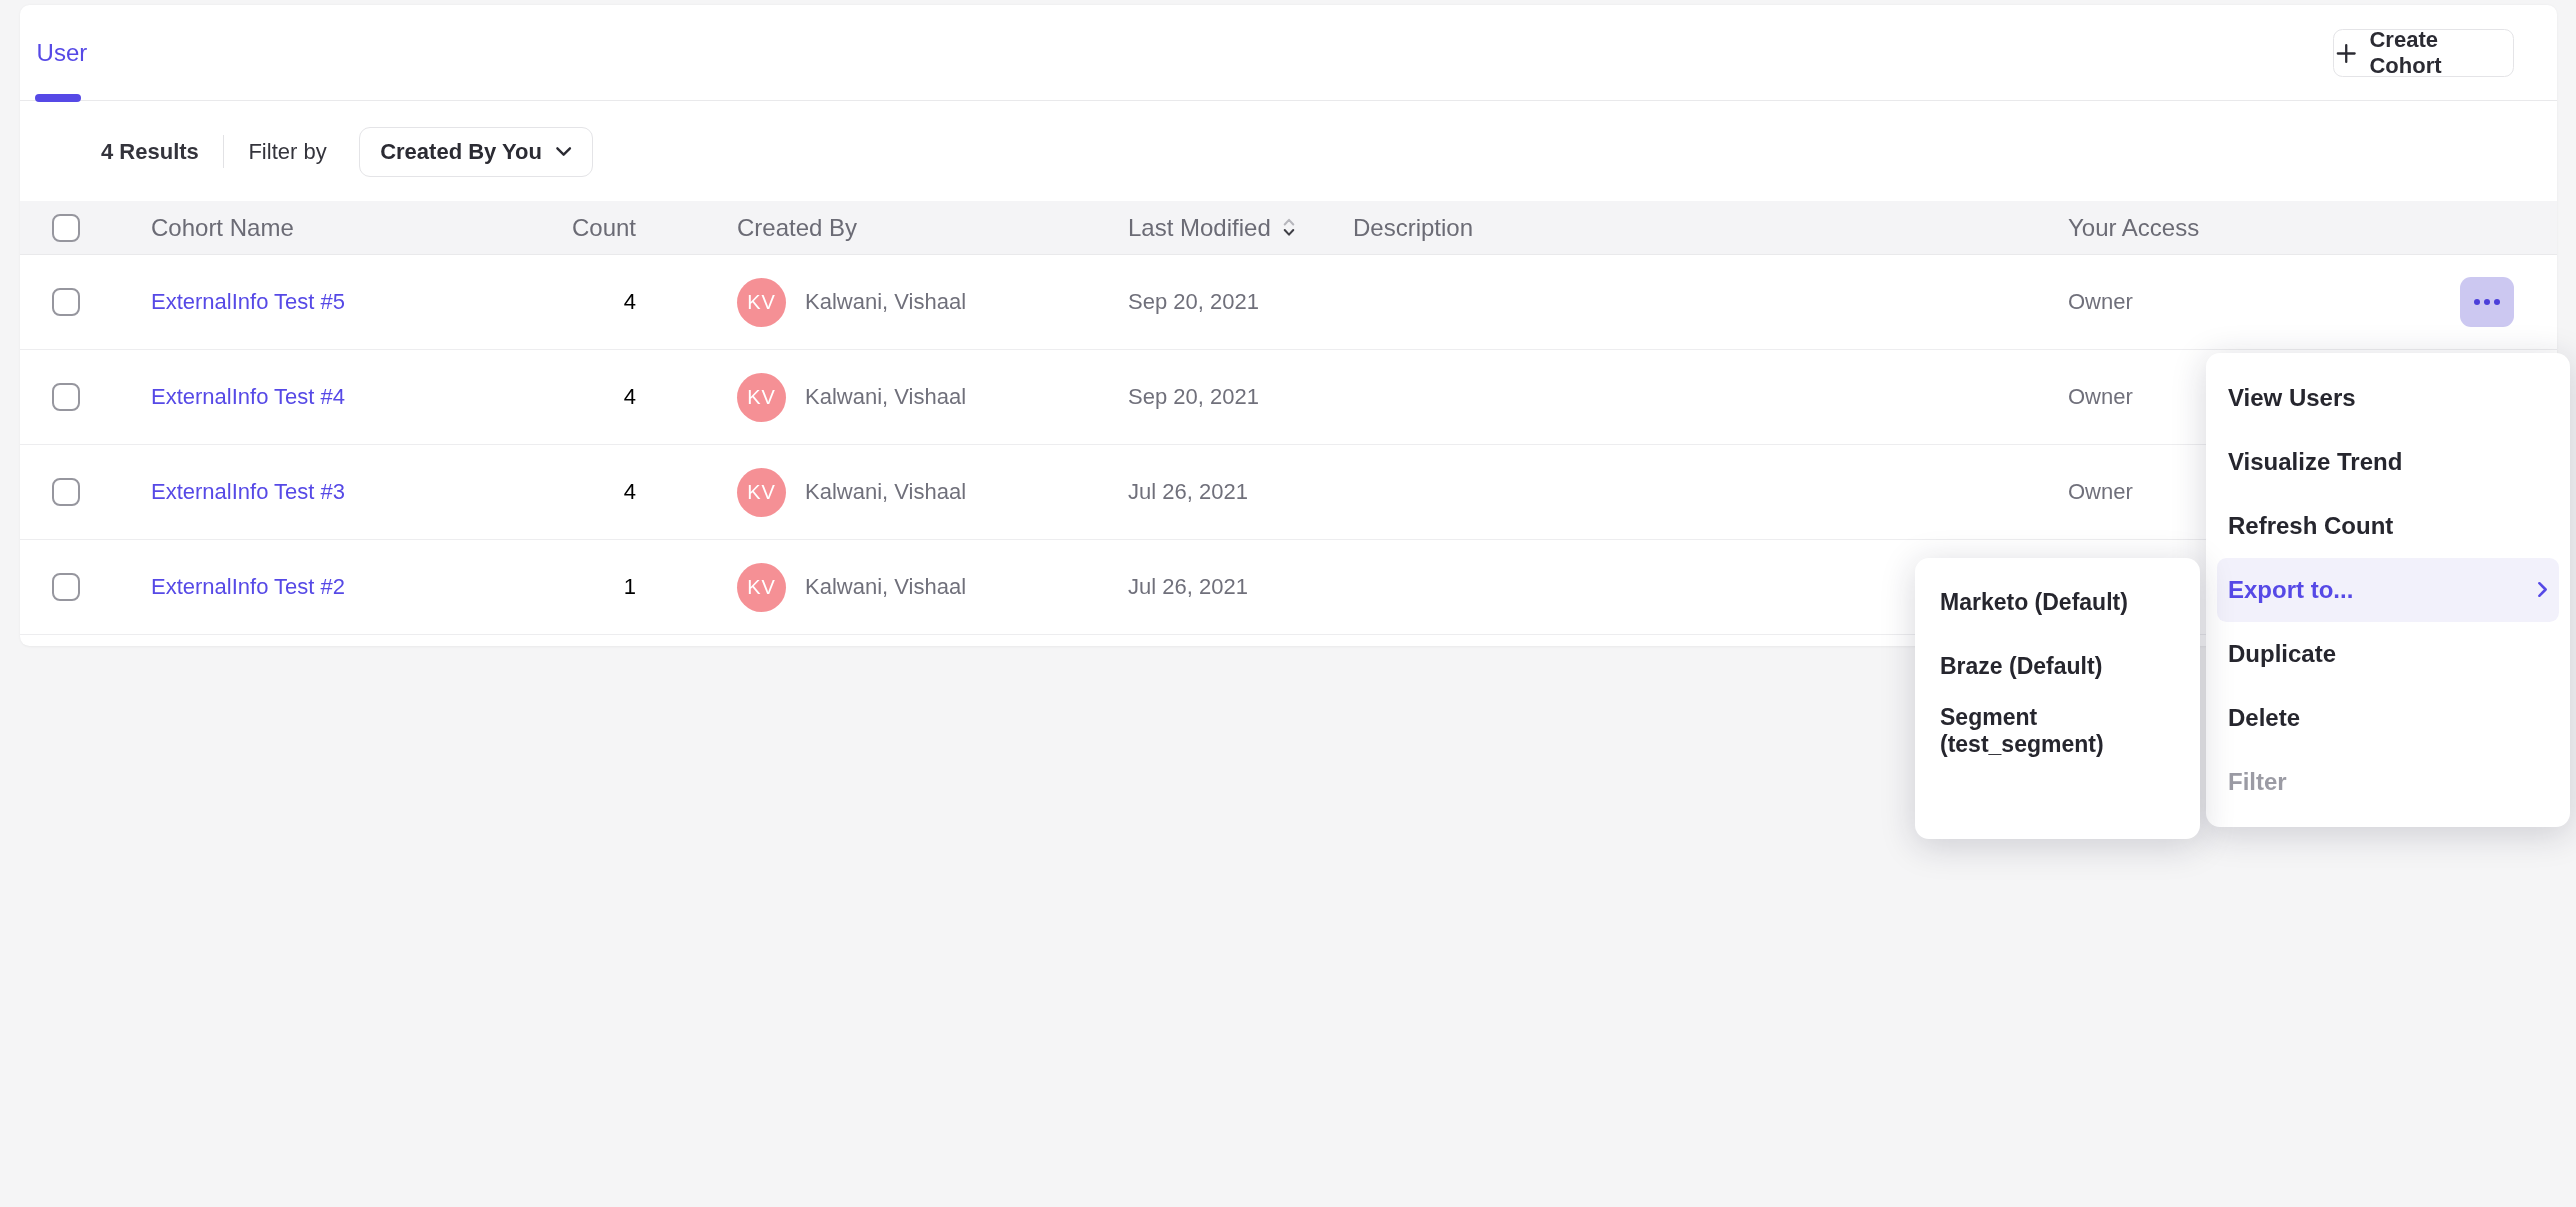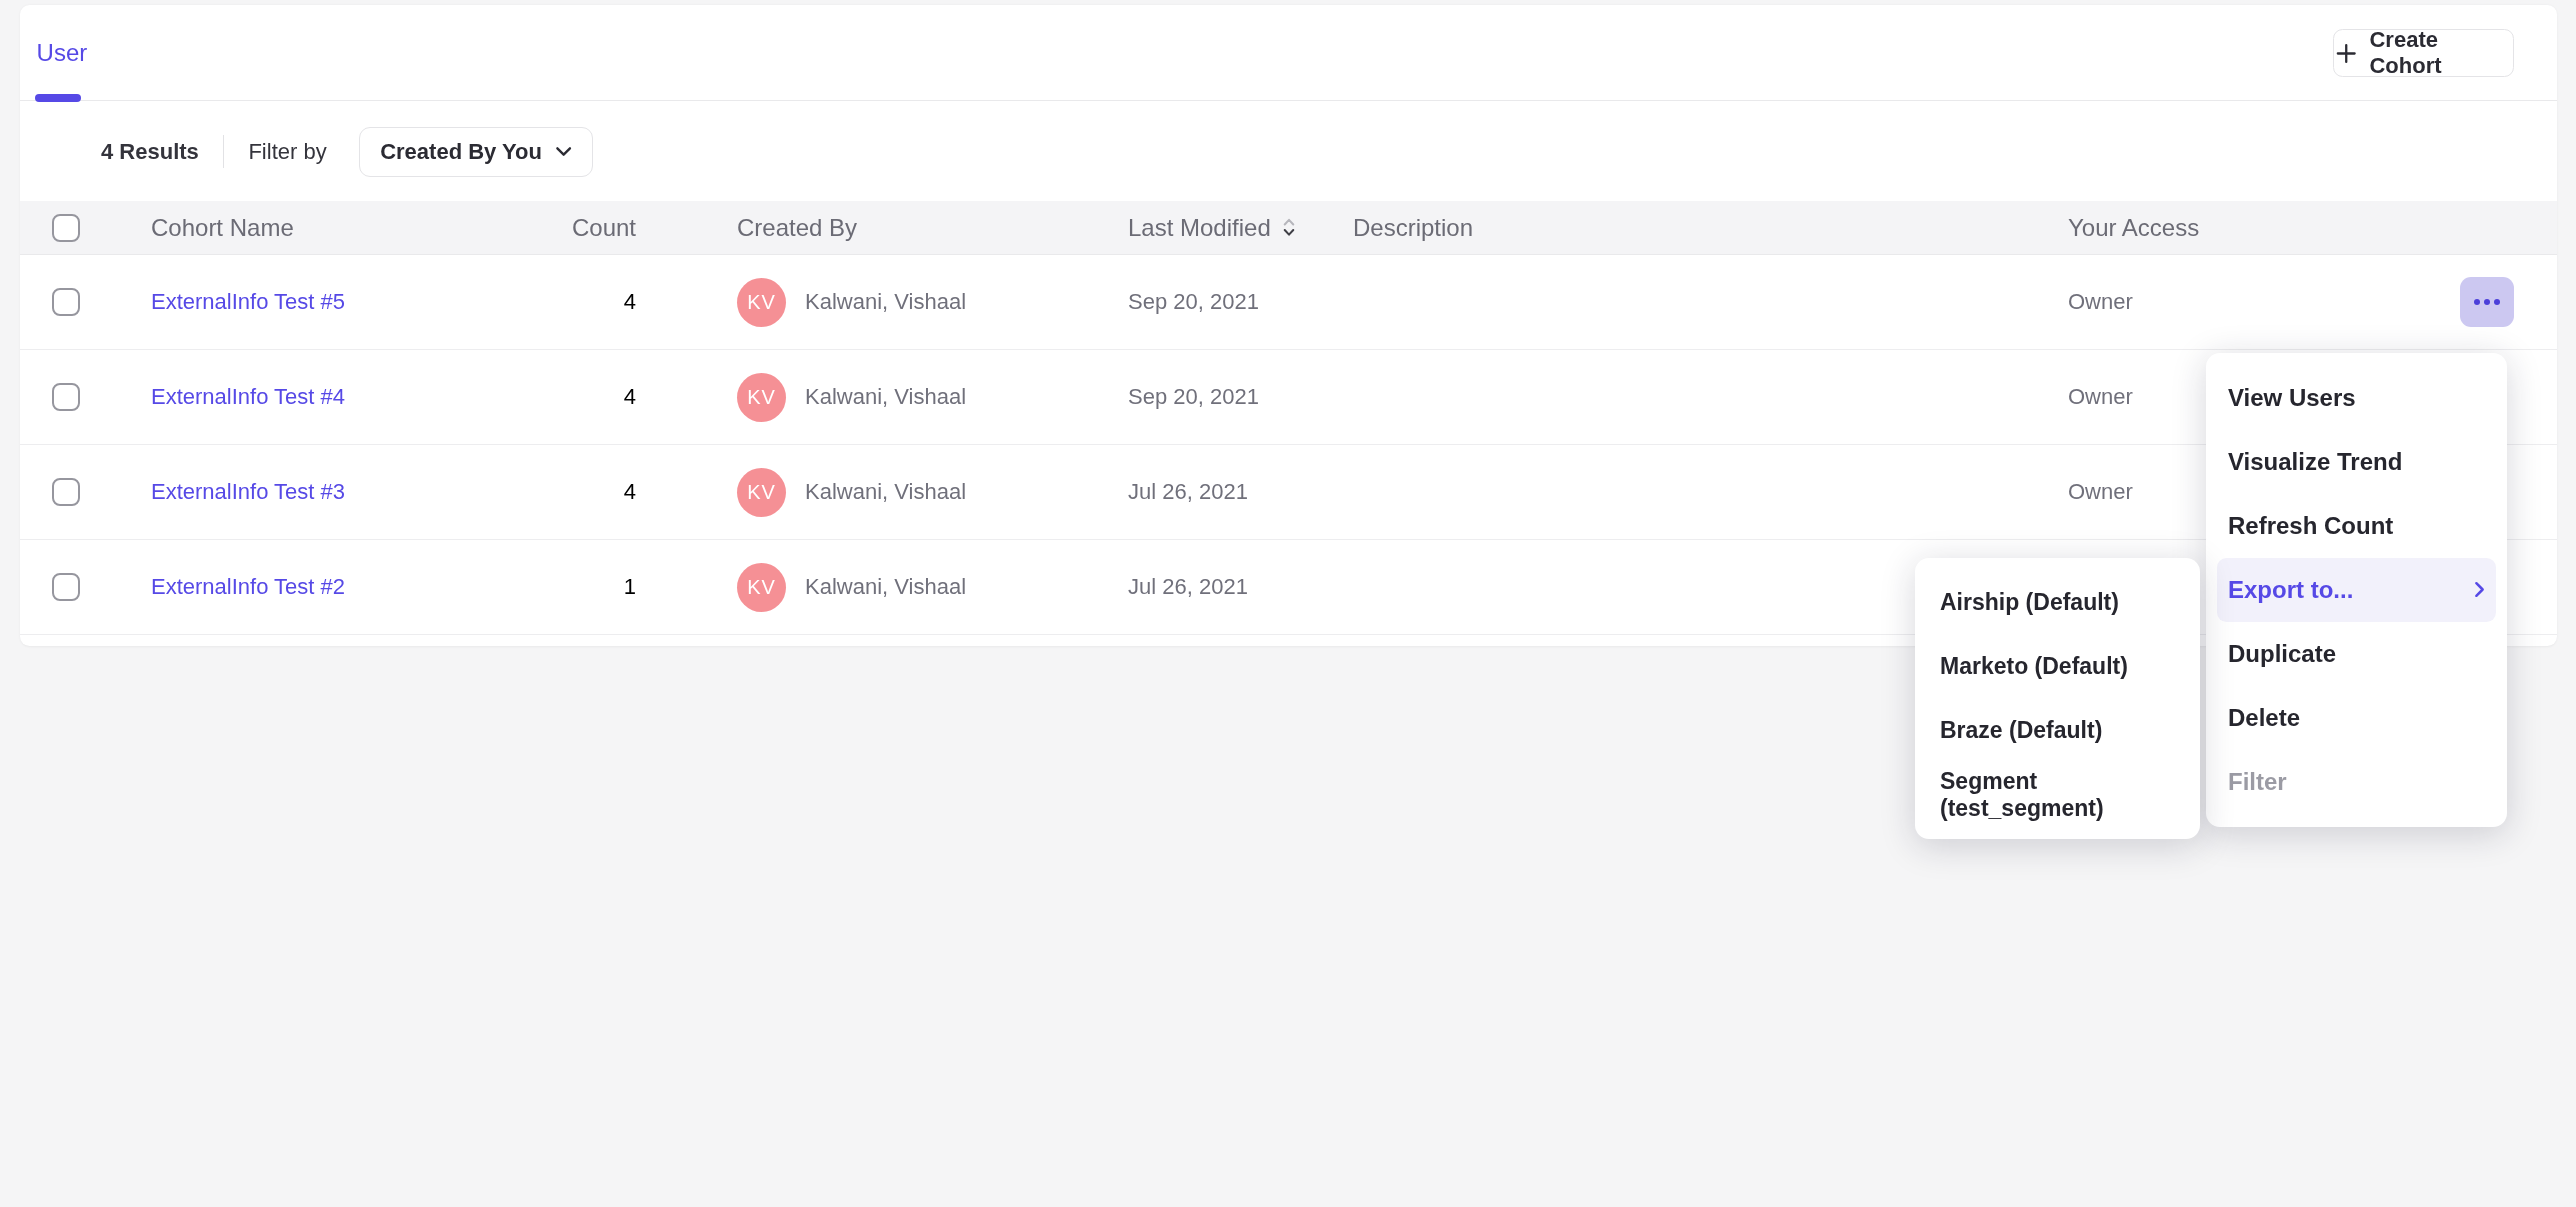--- a/index.html
+++ b/index.html
@@ -63,21 +63,21 @@
   .gray{color:#70707b;}
 
   .dots-btn{display:none;width:54px;height:50px;margin-left:15px;border-radius:11px;background:#ccc8f1;
             align-items:center;justify-content:center;gap:4px;cursor:pointer;}
   .trow--open .dots-btn{display:flex;}
   .dot{width:6.3px;height:6.3px;border-radius:50%;background:#4b3fd9;}
 
   .sort-icon{flex:none;display:block;}
 
   
-  .context-menu{position:absolute;left:2206px;top:353px;width:301px;height:474px;background:#fff;
+  .context-menu{position:absolute;left:2206px;top:353px;width:364px;height:474px;background:#fff;
                 border-radius:14px;box-shadow:0 6.3px 35px rgba(30,30,55,0.18);
                 padding:12.6px 0;box-sizing:border-box;z-index:10;}
   .menu-item{height:64px;margin:0 11px;padding:0 11px;border-radius:9.5px;display:flex;align-items:center;
              font-size:24px;font-weight:600;color:#26262e;cursor:pointer;}
   .menu-item--active{background:#f2f1fb;color:#5649e6;}
   .menu-item--disabled{color:#9b9ba4;}
   .menu-item .chev{display:none;margin-left:auto;}
   .menu-item--has-sub .chev{display:block;}
 
   
@@ -275,23 +275,20 @@
 
       <div class="menu-item menu-item--disabled">
         <span>Filter</span>
 
       </div>
 
   </div>
 
   <div class="submenu">
 
-      <div class="submenu-item">
-        <span>Airship (Default)</span>
-      </div>
 
       <div class="submenu-item">
         <span>Marketo (Default)</span>
       </div>
 
       <div class="submenu-item">
         <span>Braze (Default)</span>
       </div>
 
       <div class="submenu-item">

